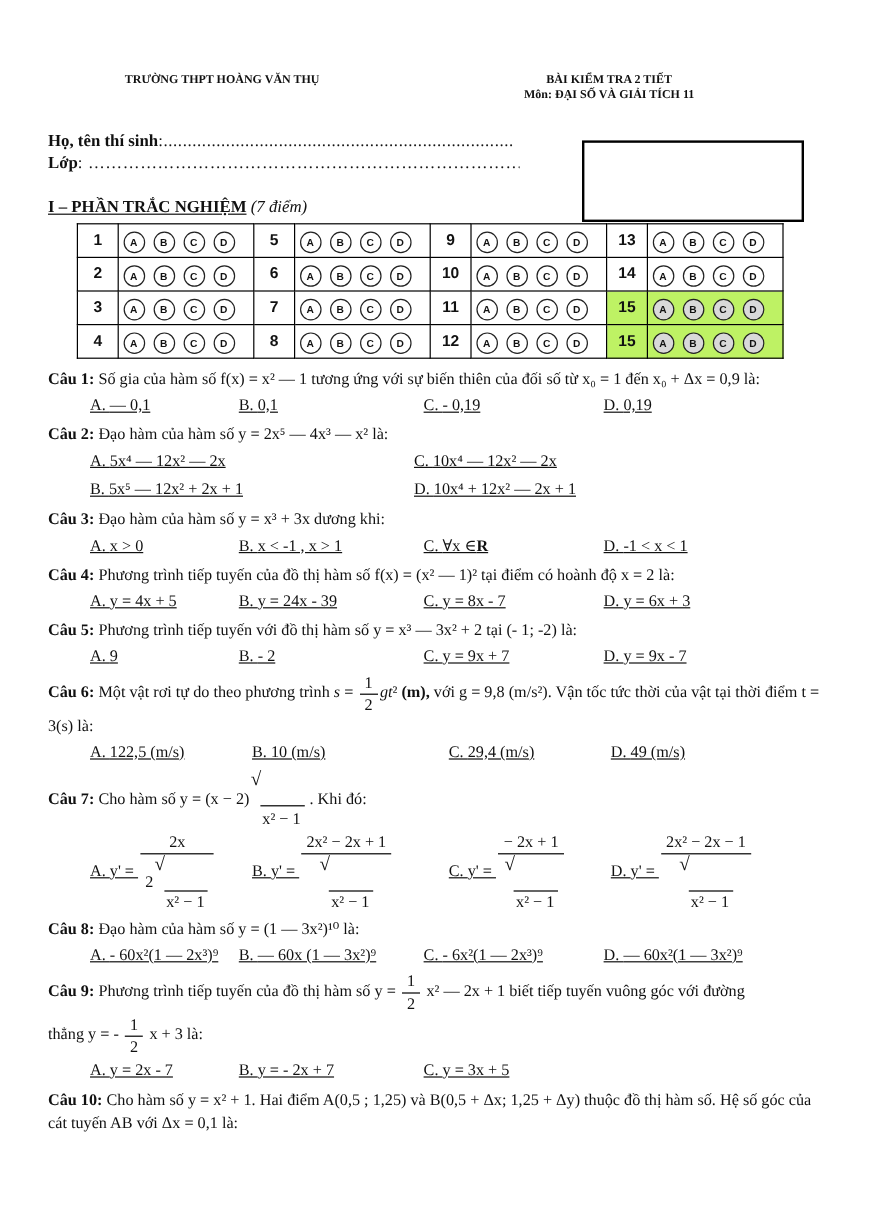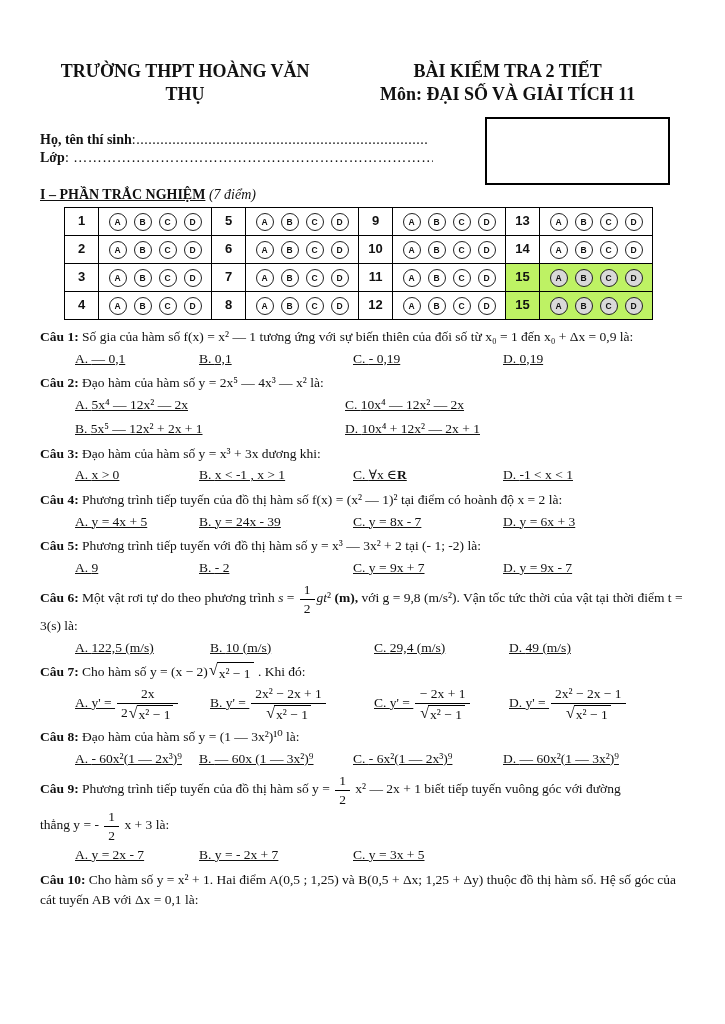--- a/index.html
+++ b/index.html
@@ -4,41 +4,41 @@
 <style>
   html,body{margin:0;padding:0;}
   body{
     width:725px;height:1024px;background:#ffffff;color:#111;
     font-family:"Liberation Serif","DejaVu Serif",serif;
     font-size:13.5px;line-height:1.45;overflow:hidden;position:relative;
   }
   .page{padding:60px 40px 0 40px;position:relative;}
 
   
-  .header{display:flex;font-weight:bold;font-size:18px;line-height:1.3;}
+  .header{display:flex;font-weight:bold;font-size:10px;line-height:1.3;}
   .header .hl{width:45%;text-align:center;}
   .header .hr{width:55%;text-align:center;}
 
   
   .info{margin-top:24px;font-size:14px;line-height:1.32;}
   .info b{font-weight:bold;}
   .dots{display:inline-block;max-width:296px;overflow:hidden;white-space:nowrap;vertical-align:bottom;letter-spacing:.5px;}
   .dots.wide{max-width:368px;}
   .score-box{position:absolute;left:485px;top:117px;width:181px;height:64px;border:2.2px solid #000;background:#fff;}
 
   
   .section-heading{margin-top:17px;font-size:14px;}
   .section-heading .hu{font-weight:bold;text-decoration:underline;}
   .section-heading i{font-weight:normal;}
 
   
   table.agrid{border-collapse:collapse;margin:2px 0 0 24px;table-layout:fixed;}
   table.agrid td{border:1.6px solid #000;height:27px;padding:0;}
   td.num{width:33px;text-align:center;font-family:"Liberation Sans","DejaVu Sans",sans-serif;font-weight:bold;font-size:13px;}
-  td.bub{width:112px;text-align:center;white-space:nowrap;}
+  td.bub{width:112px;text-align:left;white-space:nowrap;}
   td.shaded{background:#bef264;}
   .bubble{display:inline-flex;width:16px;height:16px;border:1.6px solid #222;border-radius:50%;
     align-items:center;justify-content:center;margin:0 3.5px;vertical-align:middle;
     font-family:"Liberation Sans","DejaVu Sans",sans-serif;font-weight:bold;font-size:8.5px;background:#fff;}
   td.shaded .bubble{background:#d9d9d9;}
 
   
   #questions{margin-top:7px;}
   .question{margin-bottom:5px;}
   .qline{margin:2px 0;}
@@ -48,21 +48,21 @@
   .grid4m{grid-template-columns:131px 160px 131px 1fr;}
   .grid2{grid-template-columns:266px 1fr;row-gap:5px;}
   .choice{white-space:nowrap;text-decoration:underline;}
 
   
   .frac{display:inline-flex;flex-direction:column;vertical-align:middle;text-align:center;line-height:1.15;margin:0 2px;}
   .frac .num{border-bottom:1.3px solid #000;padding:0 4px 1px 4px;}
   .frac .den{padding:1px 4px 0 4px;}
   .sqrt{display:inline-flex;align-items:flex-start;vertical-align:middle;margin:0 1px;}
   .rsign{font-size:1.18em;line-height:1.05;margin-right:-1px;}
-  .radicand{border-top:1.3px solid #000;padding:1px 3px 0 2px;}
+  .radicand{border-top:1.3px solid #000;padding:1px 3px 0 2px;margin-top:29px;}
 </style>
 </head>
 <body>
 
 <div class="page">
 
   <div class="header">
     <div class="hl">
       <div>TRƯỜNG THPT HOÀNG VĂN THỤ</div>
     </div>

